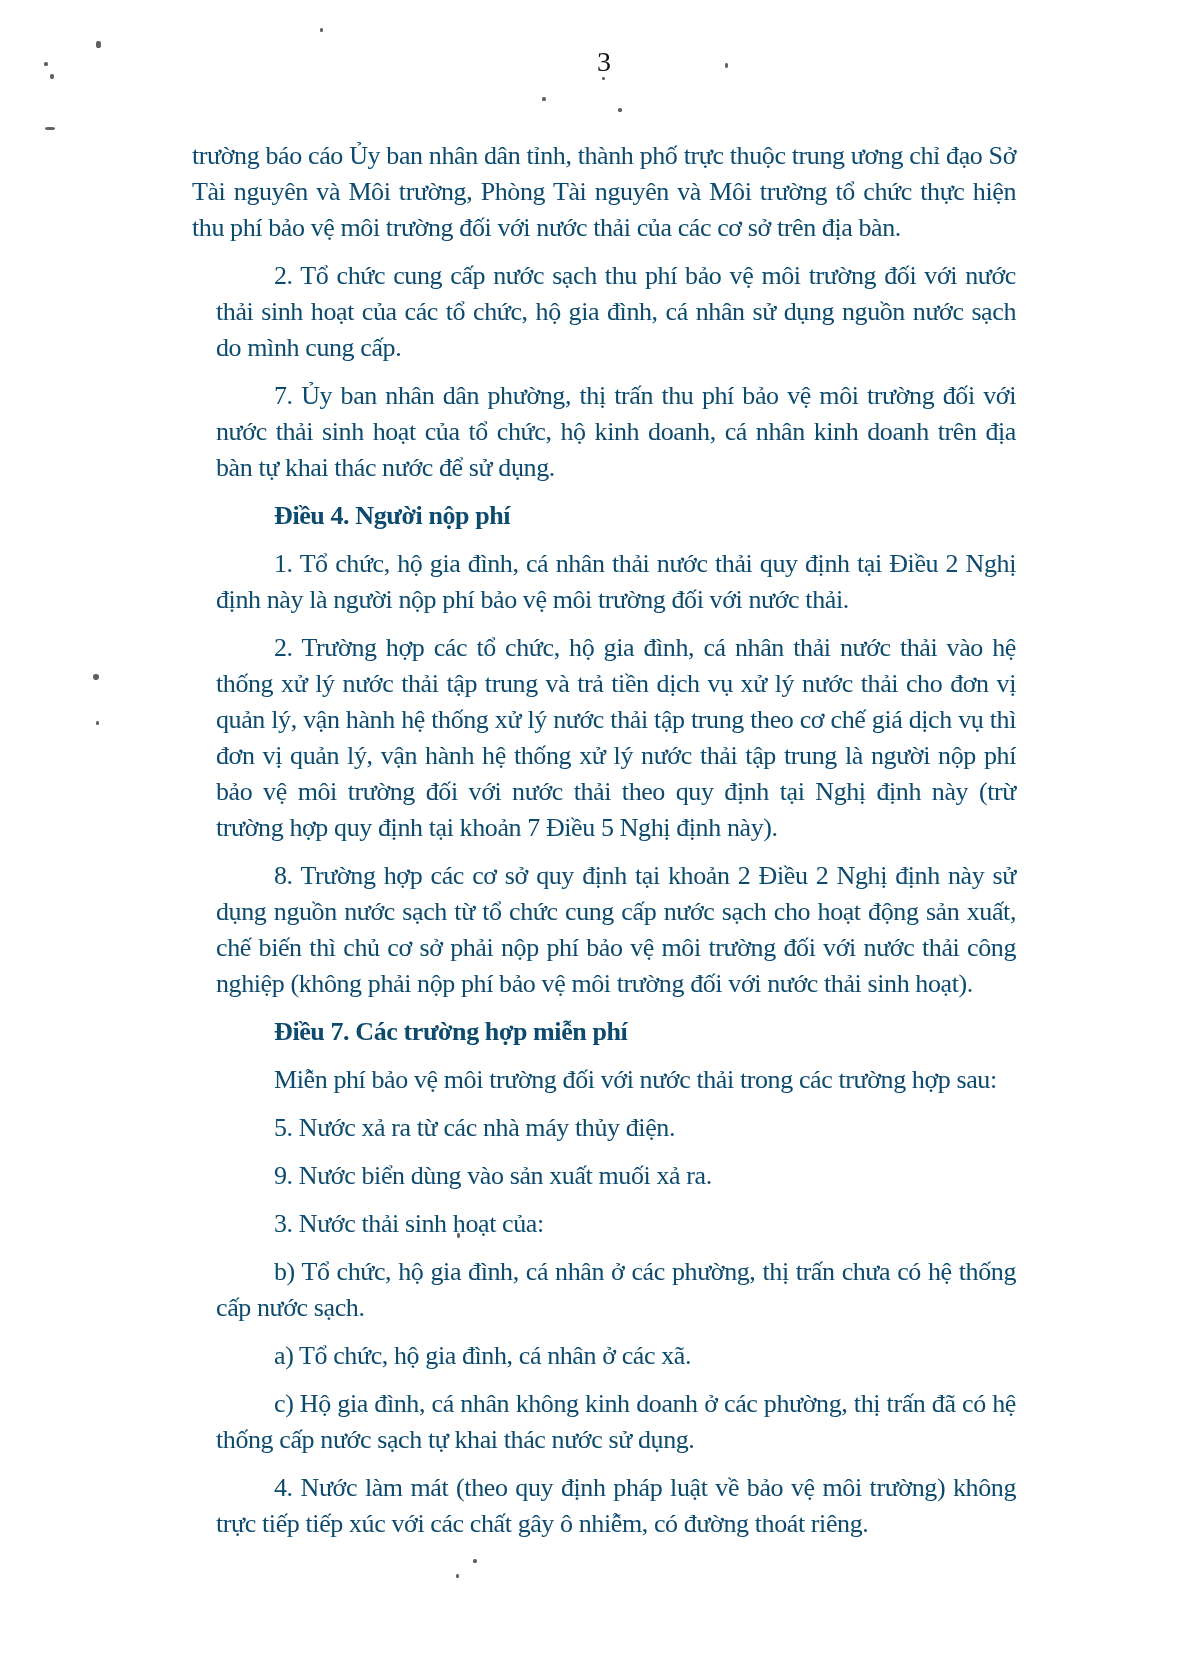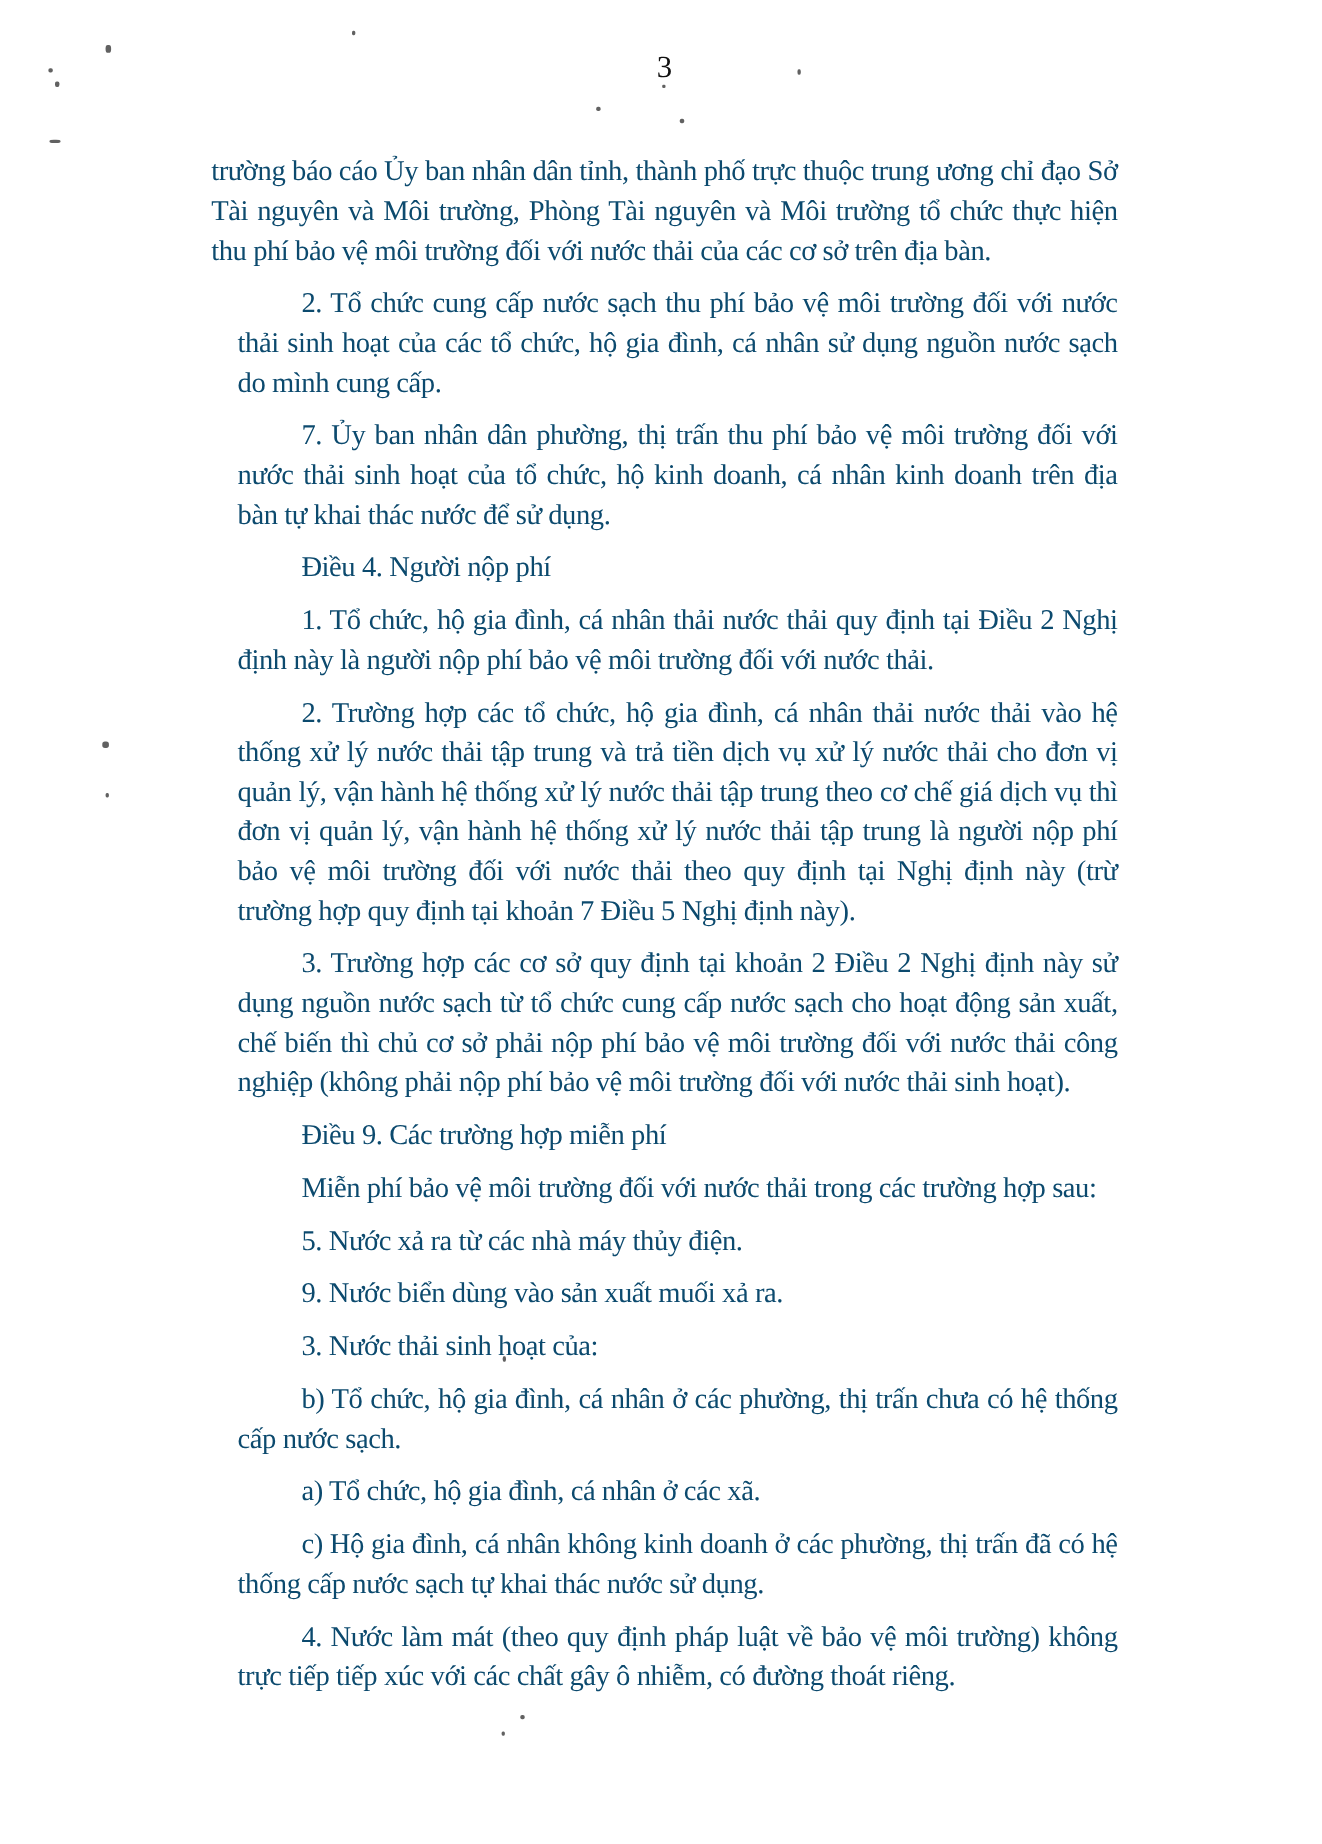--- a/index.html
+++ b/index.html
@@ -38,21 +38,21 @@
     line-height: 36px;
     letter-spacing: -0.4px;
     text-align: justify;
     color: #0c4a6e;
   }
   .para.indent {
     text-indent: 58px;
     margin-left: 24px;
   }
   .para.heading {
-    font-weight: normal;
+    font-weight: bold;
     text-align: left;
   }
   .artifact {
     position: absolute;
     background: #3a3a3a;
     border-radius: 40%;
     opacity: 0.8;
   }
 </style>
 </head>
@@ -60,22 +60,22 @@
 
 <div class="page" style="background: rgb(255, 255, 255); color: rgb(17, 17, 17);">
   <div class="page-number">3</div>
   <div class="text-block" id="text-block">
       <p class="para body">trường báo cáo Ủy ban nhân dân tỉnh, thành phố trực thuộc trung ương chỉ đạo Sở Tài nguyên và Môi trường, Phòng Tài nguyên và Môi trường tổ chức thực hiện thu phí bảo vệ môi trường đối với nước thải của các cơ sở trên địa bàn.</p>
       <p class="para body indent">2. Tổ chức cung cấp nước sạch thu phí bảo vệ môi trường đối với nước thải sinh hoạt của các tổ chức, hộ gia đình, cá nhân sử dụng nguồn nước sạch do mình cung cấp.</p>
       <p class="para body indent">7. Ủy ban nhân dân phường, thị trấn thu phí bảo vệ môi trường đối với nước thải sinh hoạt của tổ chức, hộ kinh doanh, cá nhân kinh doanh trên địa bàn tự khai thác nước để sử dụng.</p>
       <p class="para heading indent">Điều 4. Người nộp phí</p>
       <p class="para body indent">1. Tổ chức, hộ gia đình, cá nhân thải nước thải quy định tại Điều 2 Nghị định này là người nộp phí bảo vệ môi trường đối với nước thải.</p>
       <p class="para body indent">2. Trường hợp các tổ chức, hộ gia đình, cá nhân thải nước thải vào hệ thống xử lý nước thải tập trung và trả tiền dịch vụ xử lý nước thải cho đơn vị quản lý, vận hành hệ thống xử lý nước thải tập trung theo cơ chế giá dịch vụ thì đơn vị quản lý, vận hành hệ thống xử lý nước thải tập trung là người nộp phí bảo vệ môi trường đối với nước thải theo quy định tại Nghị định này (trừ trường hợp quy định tại khoản 7 Điều 5 Nghị định này).</p>
-      <p class="para body indent">3. Trường hợp các cơ sở quy định tại khoản 2 Điều 2 Nghị định này sử dụng nguồn nước sạch từ tổ chức cung cấp nước sạch cho hoạt động sản xuất, chế biến thì chủ cơ sở phải nộp phí bảo vệ môi trường đối với nước thải công nghiệp (không phải nộp phí bảo vệ môi trường đối với nước thải sinh hoạt).</p>
-      <p class="para heading indent">Điều 9. Các trường hợp miễn phí</p>
+      <p class="para body indent">8. Trường hợp các cơ sở quy định tại khoản 2 Điều 2 Nghị định này sử dụng nguồn nước sạch từ tổ chức cung cấp nước sạch cho hoạt động sản xuất, chế biến thì chủ cơ sở phải nộp phí bảo vệ môi trường đối với nước thải công nghiệp (không phải nộp phí bảo vệ môi trường đối với nước thải sinh hoạt).</p>
+      <p class="para heading indent">Điều 7. Các trường hợp miễn phí</p>
       <p class="para body indent">Miễn phí bảo vệ môi trường đối với nước thải trong các trường hợp sau:</p>
       <p class="para body indent">5. Nước xả ra từ các nhà máy thủy điện.</p>
       <p class="para body indent">9. Nước biển dùng vào sản xuất muối xả ra.</p>
       <p class="para body indent">3. Nước thải sinh hoạt của:</p>
       <p class="para body indent">b) Tổ chức, hộ gia đình, cá nhân ở các phường, thị trấn chưa có hệ thống cấp nước sạch.</p>
       <p class="para body indent">a) Tổ chức, hộ gia đình, cá nhân ở các xã.</p>
       <p class="para body indent">c) Hộ gia đình, cá nhân không kinh doanh ở các phường, thị trấn đã có hệ thống cấp nước sạch tự khai thác nước sử dụng.</p>
       <p class="para body indent">4. Nước làm mát (theo quy định pháp luật về bảo vệ môi trường) không trực tiếp tiếp xúc với các chất gây ô nhiễm, có đường thoát riêng.</p>
     </div>
   <div id="artifact-layer">

